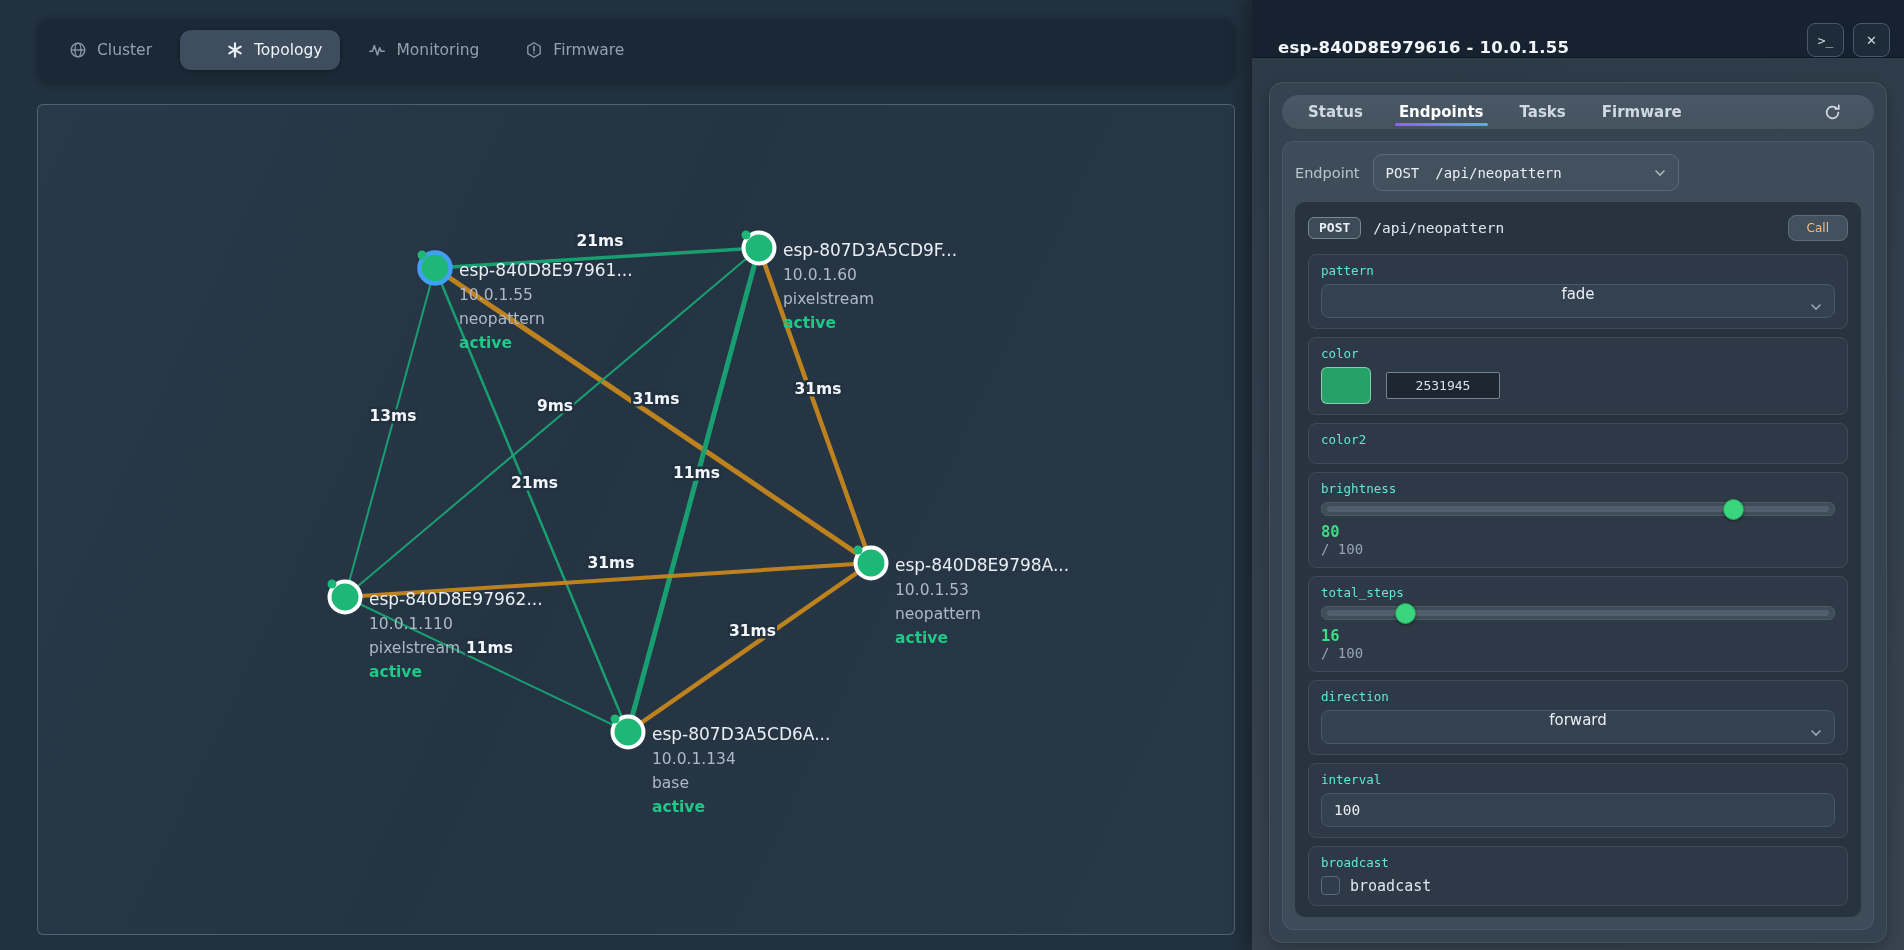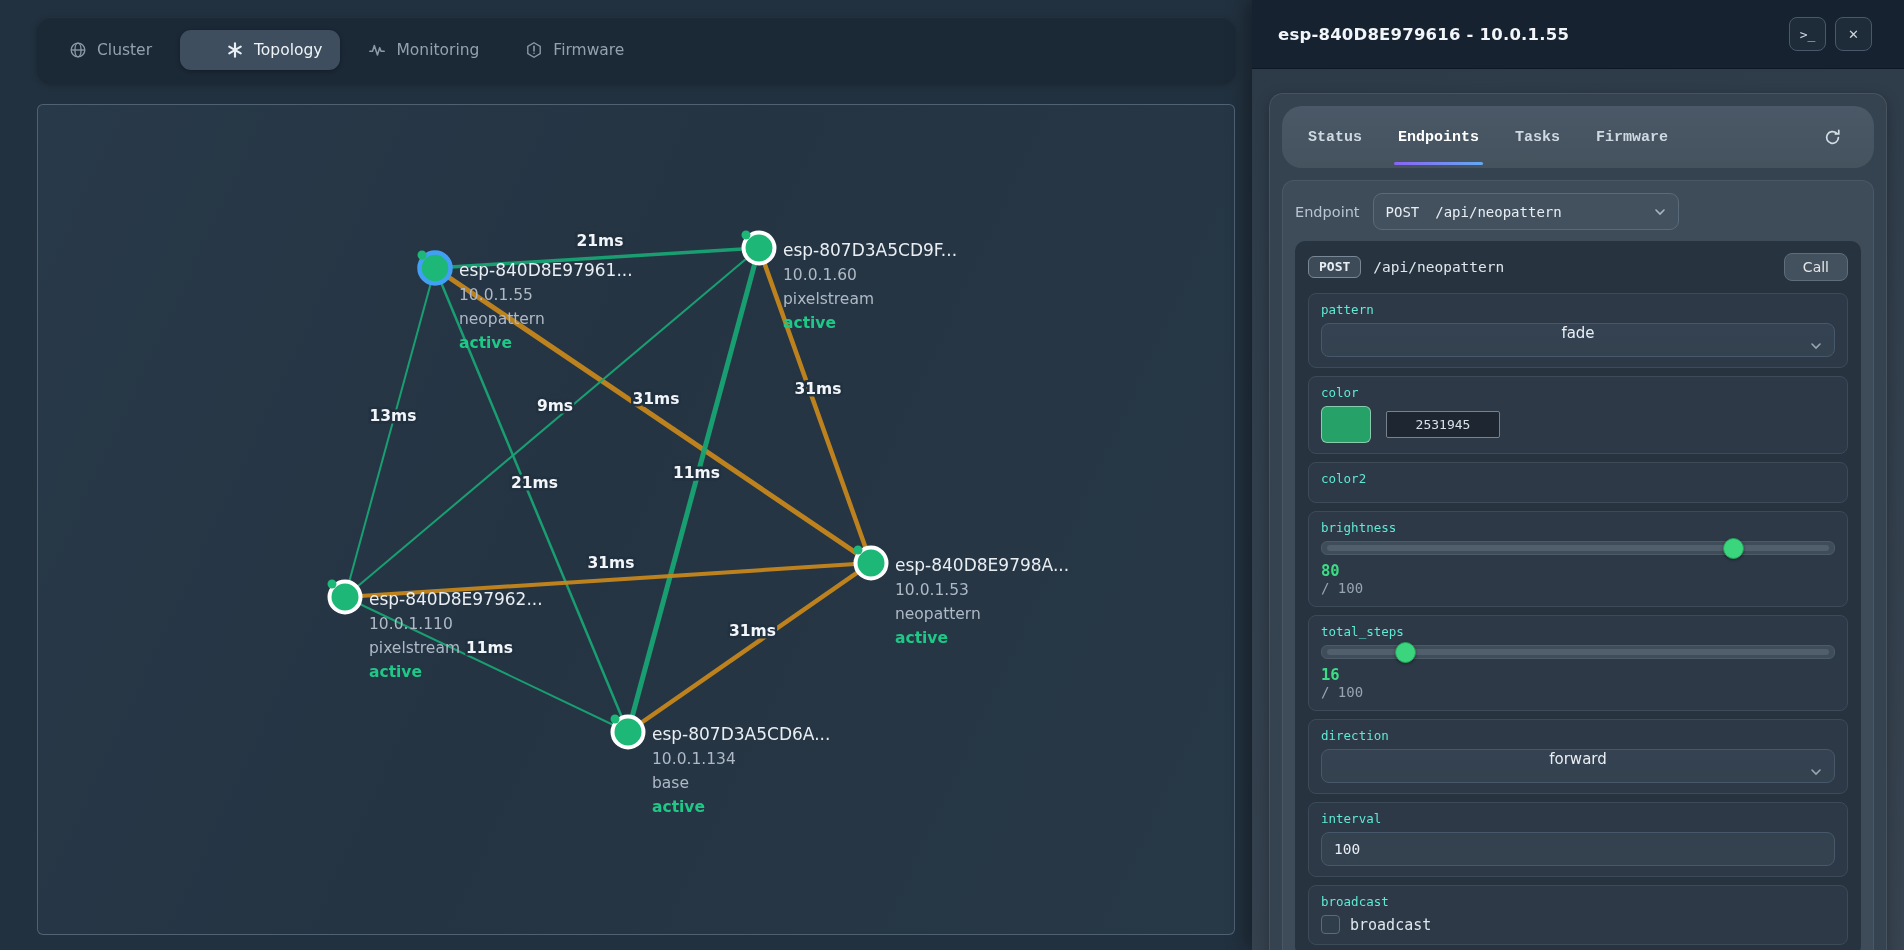--- a/index.html
+++ b/index.html
@@ -25,32 +25,32 @@
   .edge-label{font-size:15.5px;font-weight:bold;fill:#f2f6fa;
     paint-order:stroke;stroke:#22313f;stroke-width:5px;text-anchor:middle;}
   .n-name{font-size:17px;fill:#e9eef3;}
   .n-sub{font-size:15.5px;fill:#aeb9c5;}
   .n-active{font-size:15.5px;font-weight:bold;}
 
   
   .panel{position:absolute;left:1252px;top:0;width:652px;height:950px;
     background:linear-gradient(160deg,#2c3a48 0%,#37434f 100%);
     box-shadow:-6px 0 18px rgba(0,0,0,.35);z-index:5;}
-  .panel-header{height:69px;background:#16222f;display:flex;align-items:center;
-    padding:0 32px 0 26px;box-sizing:border-box;border-bottom:1px solid #0e1824;}
+  .panel-header{height:58px;background:#16222f;display:flex;align-items:flex-end;
+    padding:0 14px 0 26px;box-sizing:border-box;border-bottom:1px solid #0e1824;}
   .panel-title{font-weight:bold;font-size:16.5px;color:#f2f6fa;letter-spacing:.2px;}
   .panel-header-actions{margin-left:auto;display:flex;gap:9px;}
   .hbtn{width:37px;height:34px;border-radius:8px;background:#1e2b39;border:1px solid #49596a;
     color:#cdd7e0;font-size:13px;display:flex;align-items:center;justify-content:center;cursor:default;}
   .panel-body{padding:24px 17px 0 17px;}
   .panel-card{background:#35424f;border:1px solid rgba(255,255,255,.09);border-radius:14px;
     padding:12px;box-shadow:0 4px 14px rgba(0,0,0,.25);}
 
-  .ptabs{height:62px;border-radius:20px;background:linear-gradient(180deg,#4a5867,#45535f);
-    display:flex;align-items:center;gap:36px;padding:0 26px;box-sizing:border-box;font-family:Liberation Mono, monospace;}
+  .ptabs{height:34px;border-radius:20px;background:linear-gradient(180deg,#4a5867,#45535f);
+    display:flex;align-items:center;gap:36px;padding:0 26px;box-sizing:border-box;}
   .ptab{position:relative;height:100%;display:flex;align-items:center;color:#cfd9e2;
     font-size:15px;font-weight:600;cursor:default;}
   .ptab.active{color:#ffffff;}
   .ptab .underline{display:none;position:absolute;left:-4px;right:-4px;bottom:3px;height:3.5px;border-radius:2px;}
   .ptab.active .underline{display:block;}
   .refresh-btn{margin-left:auto;color:#d4dde5;display:flex;align-items:center;cursor:default;background:none;border:none;}
 
   .endpoint-card{margin-top:12px;background:#3e4b59;border:1px solid rgba(255,255,255,.07);
     border-radius:12px;padding:12px;}
   .endpoint-row{display:flex;align-items:center;gap:13px;}
@@ -60,21 +60,21 @@
     box-sizing:border-box;font-size:14px;color:#e8eef4;cursor:default;}
   .endpoint-select .chev{margin-left:auto;color:#aab6c2;display:flex;}
 
   .form-card{margin-top:11px;background:#27333f;border-radius:10px;padding:11px 13px;}
   .form-head{display:flex;align-items:center;gap:12px;height:30px;}
   .post-badge{border:1px solid #7a8795;background:#3d4a58;border-radius:6px;
     padding:2px 10px 3px 10px;font-family:"DejaVu Sans Mono","Liberation Mono",monospace;
     font-weight:bold;font-size:13px;color:#e8eef4;}
   .form-path{font-size:14.5px;color:#dfe7ee;}
   .call-btn{margin-left:auto;background:#43515f;border:1px solid #5f6d7b;border-radius:8px;
-    color:#e5e5e5;font-size:14px;padding:5px 18px;cursor:default;font-family:inherit;}
+    color:#fdba74;font-size:12px;padding:5px 18px;cursor:default;font-family:inherit;}
 
   #form-fields{margin-top:11px;display:flex;flex-direction:column;gap:8px;}
   .field{background:#2d3947;border:1px solid #3d4a58;border-radius:8px;padding:8px 12px 10px 12px;}
   .flabel{font-family:"DejaVu Sans Mono","Liberation Mono",monospace;font-size:12.5px;
     color:#5eead4;margin-bottom:6px;}
   .fselect{height:34px;border-radius:8px;background:linear-gradient(180deg,#37455a33,#0000),#34414f;
     border:1px solid #47586a;display:flex;align-items:center;padding:0 12px;box-sizing:border-box;
     font-size:15px;color:#e8eef4;cursor:default;flex-direction:column;}
   .fselect .chev{margin-left:auto;color:#9aa7b3;display:flex;}
   .finput{height:34px;border-radius:8px;background:#34414f;border:1px solid #47586a;

